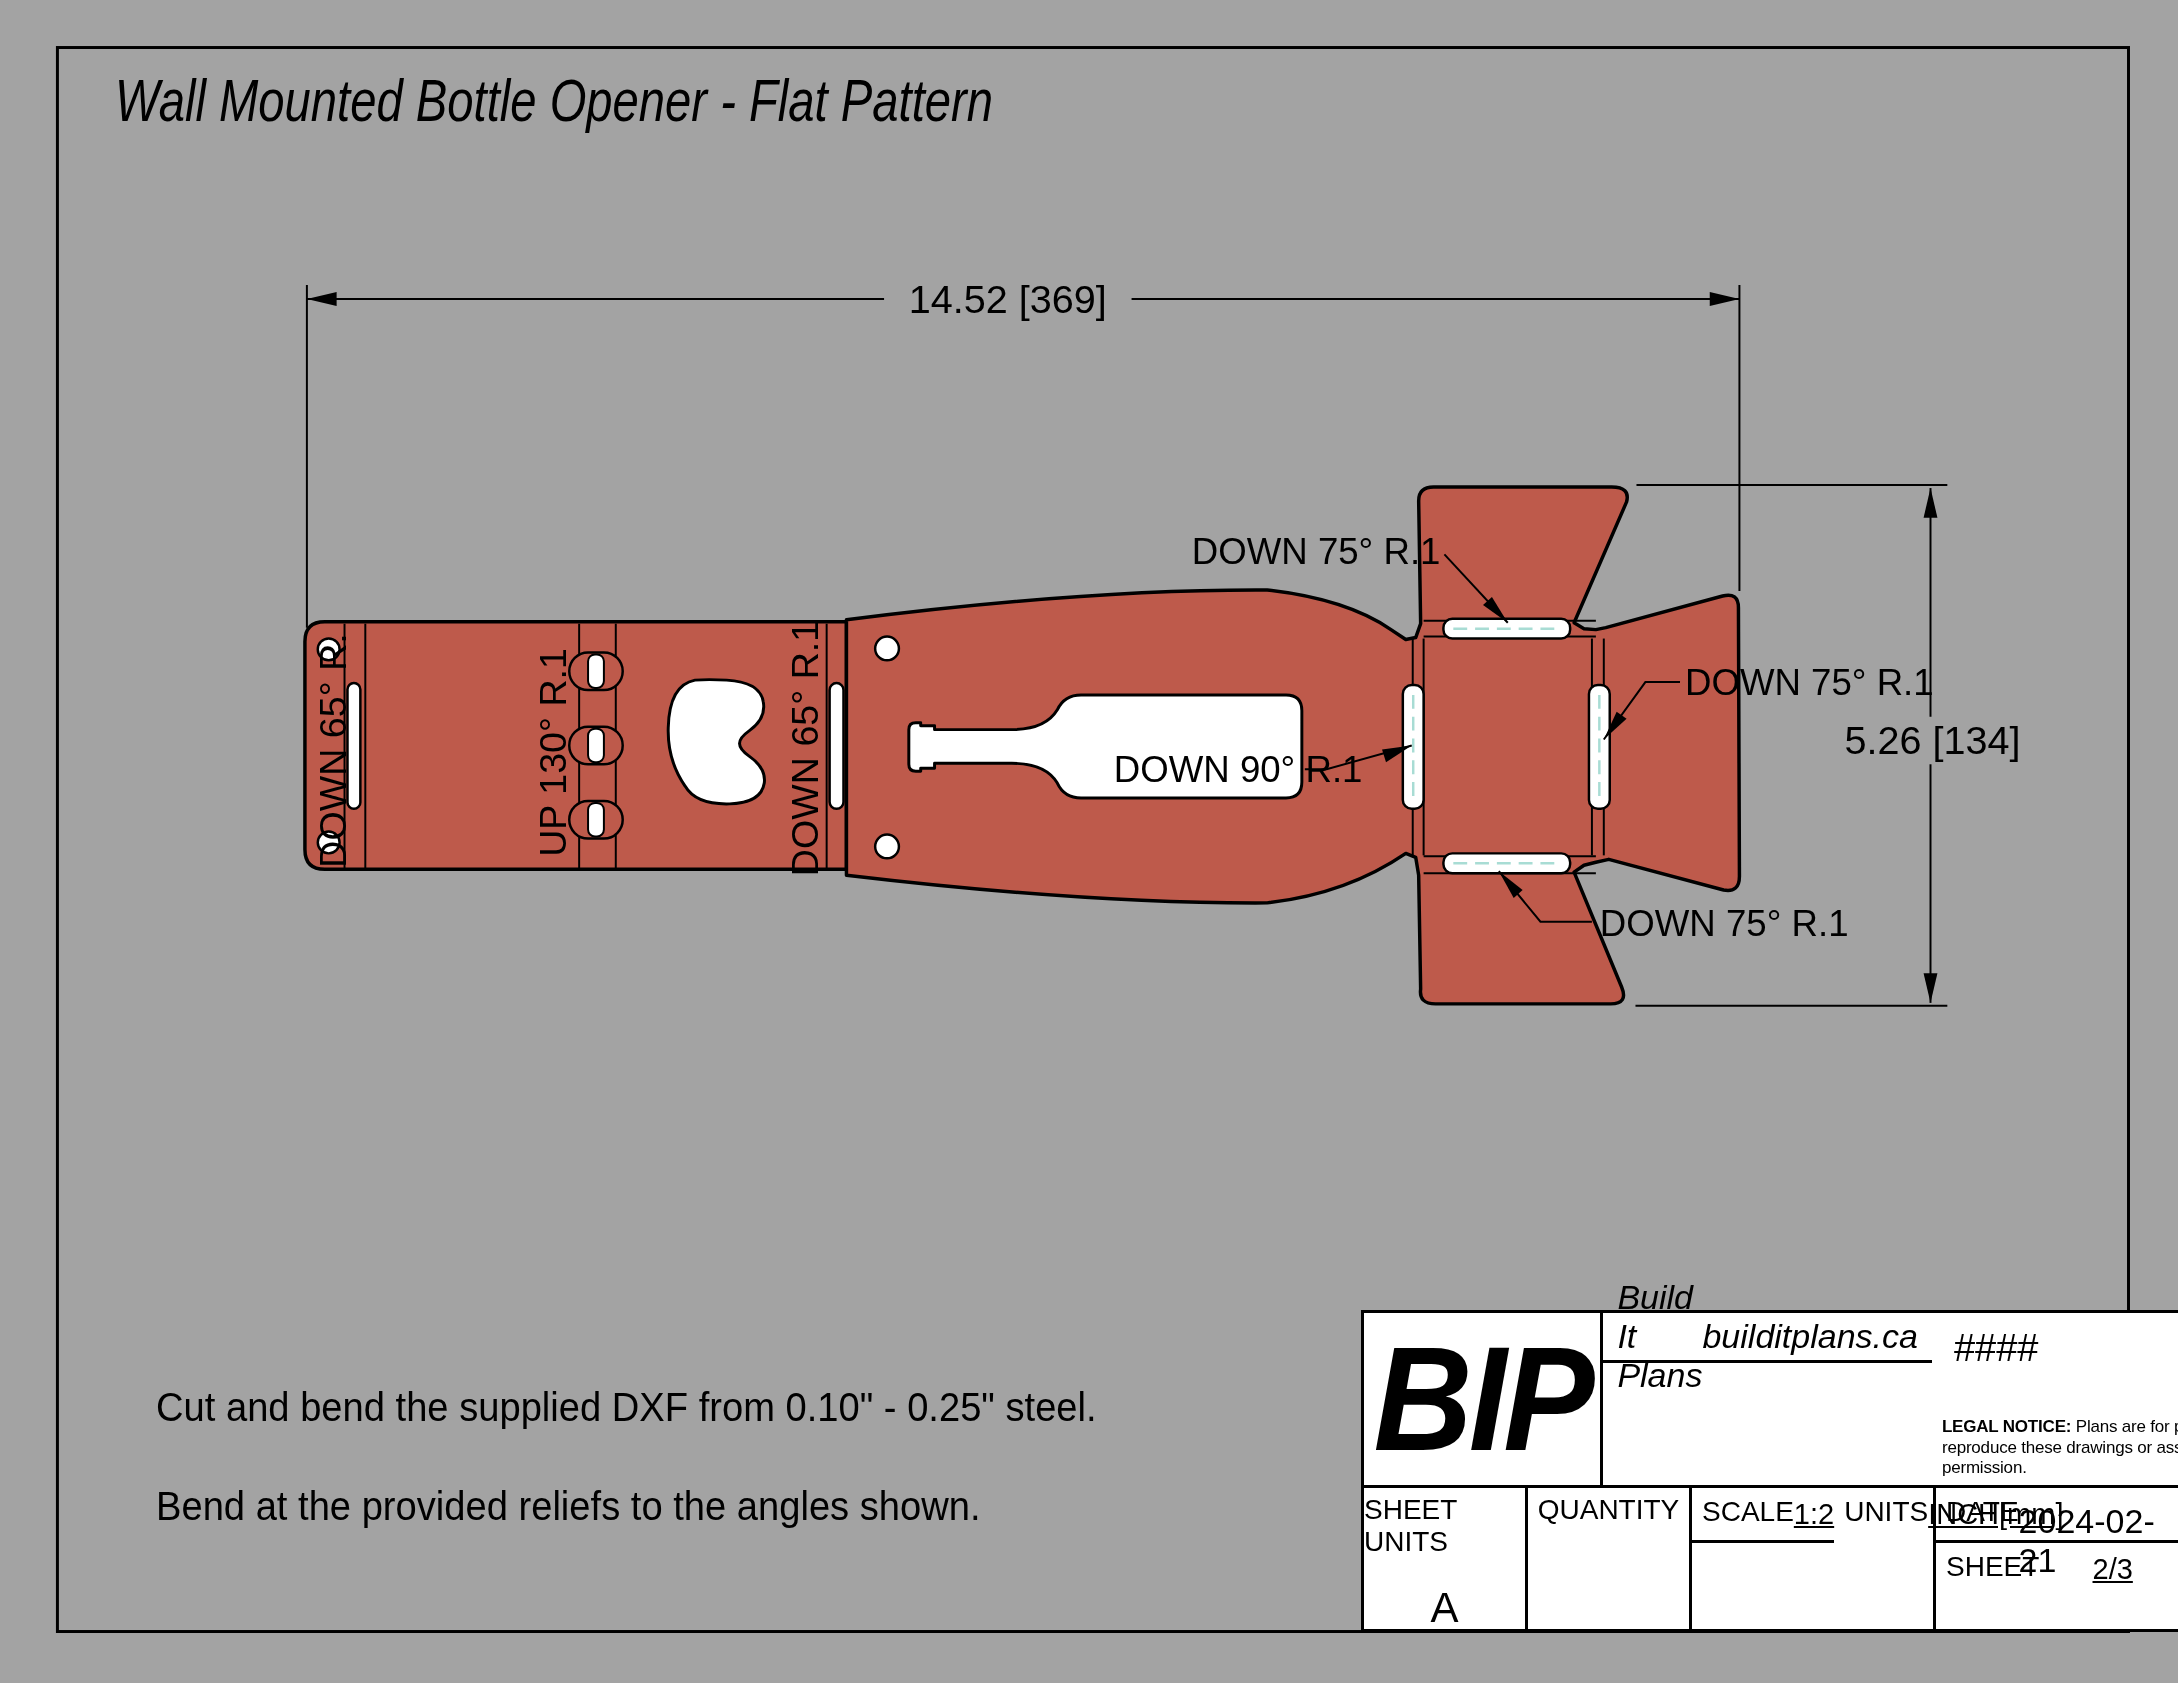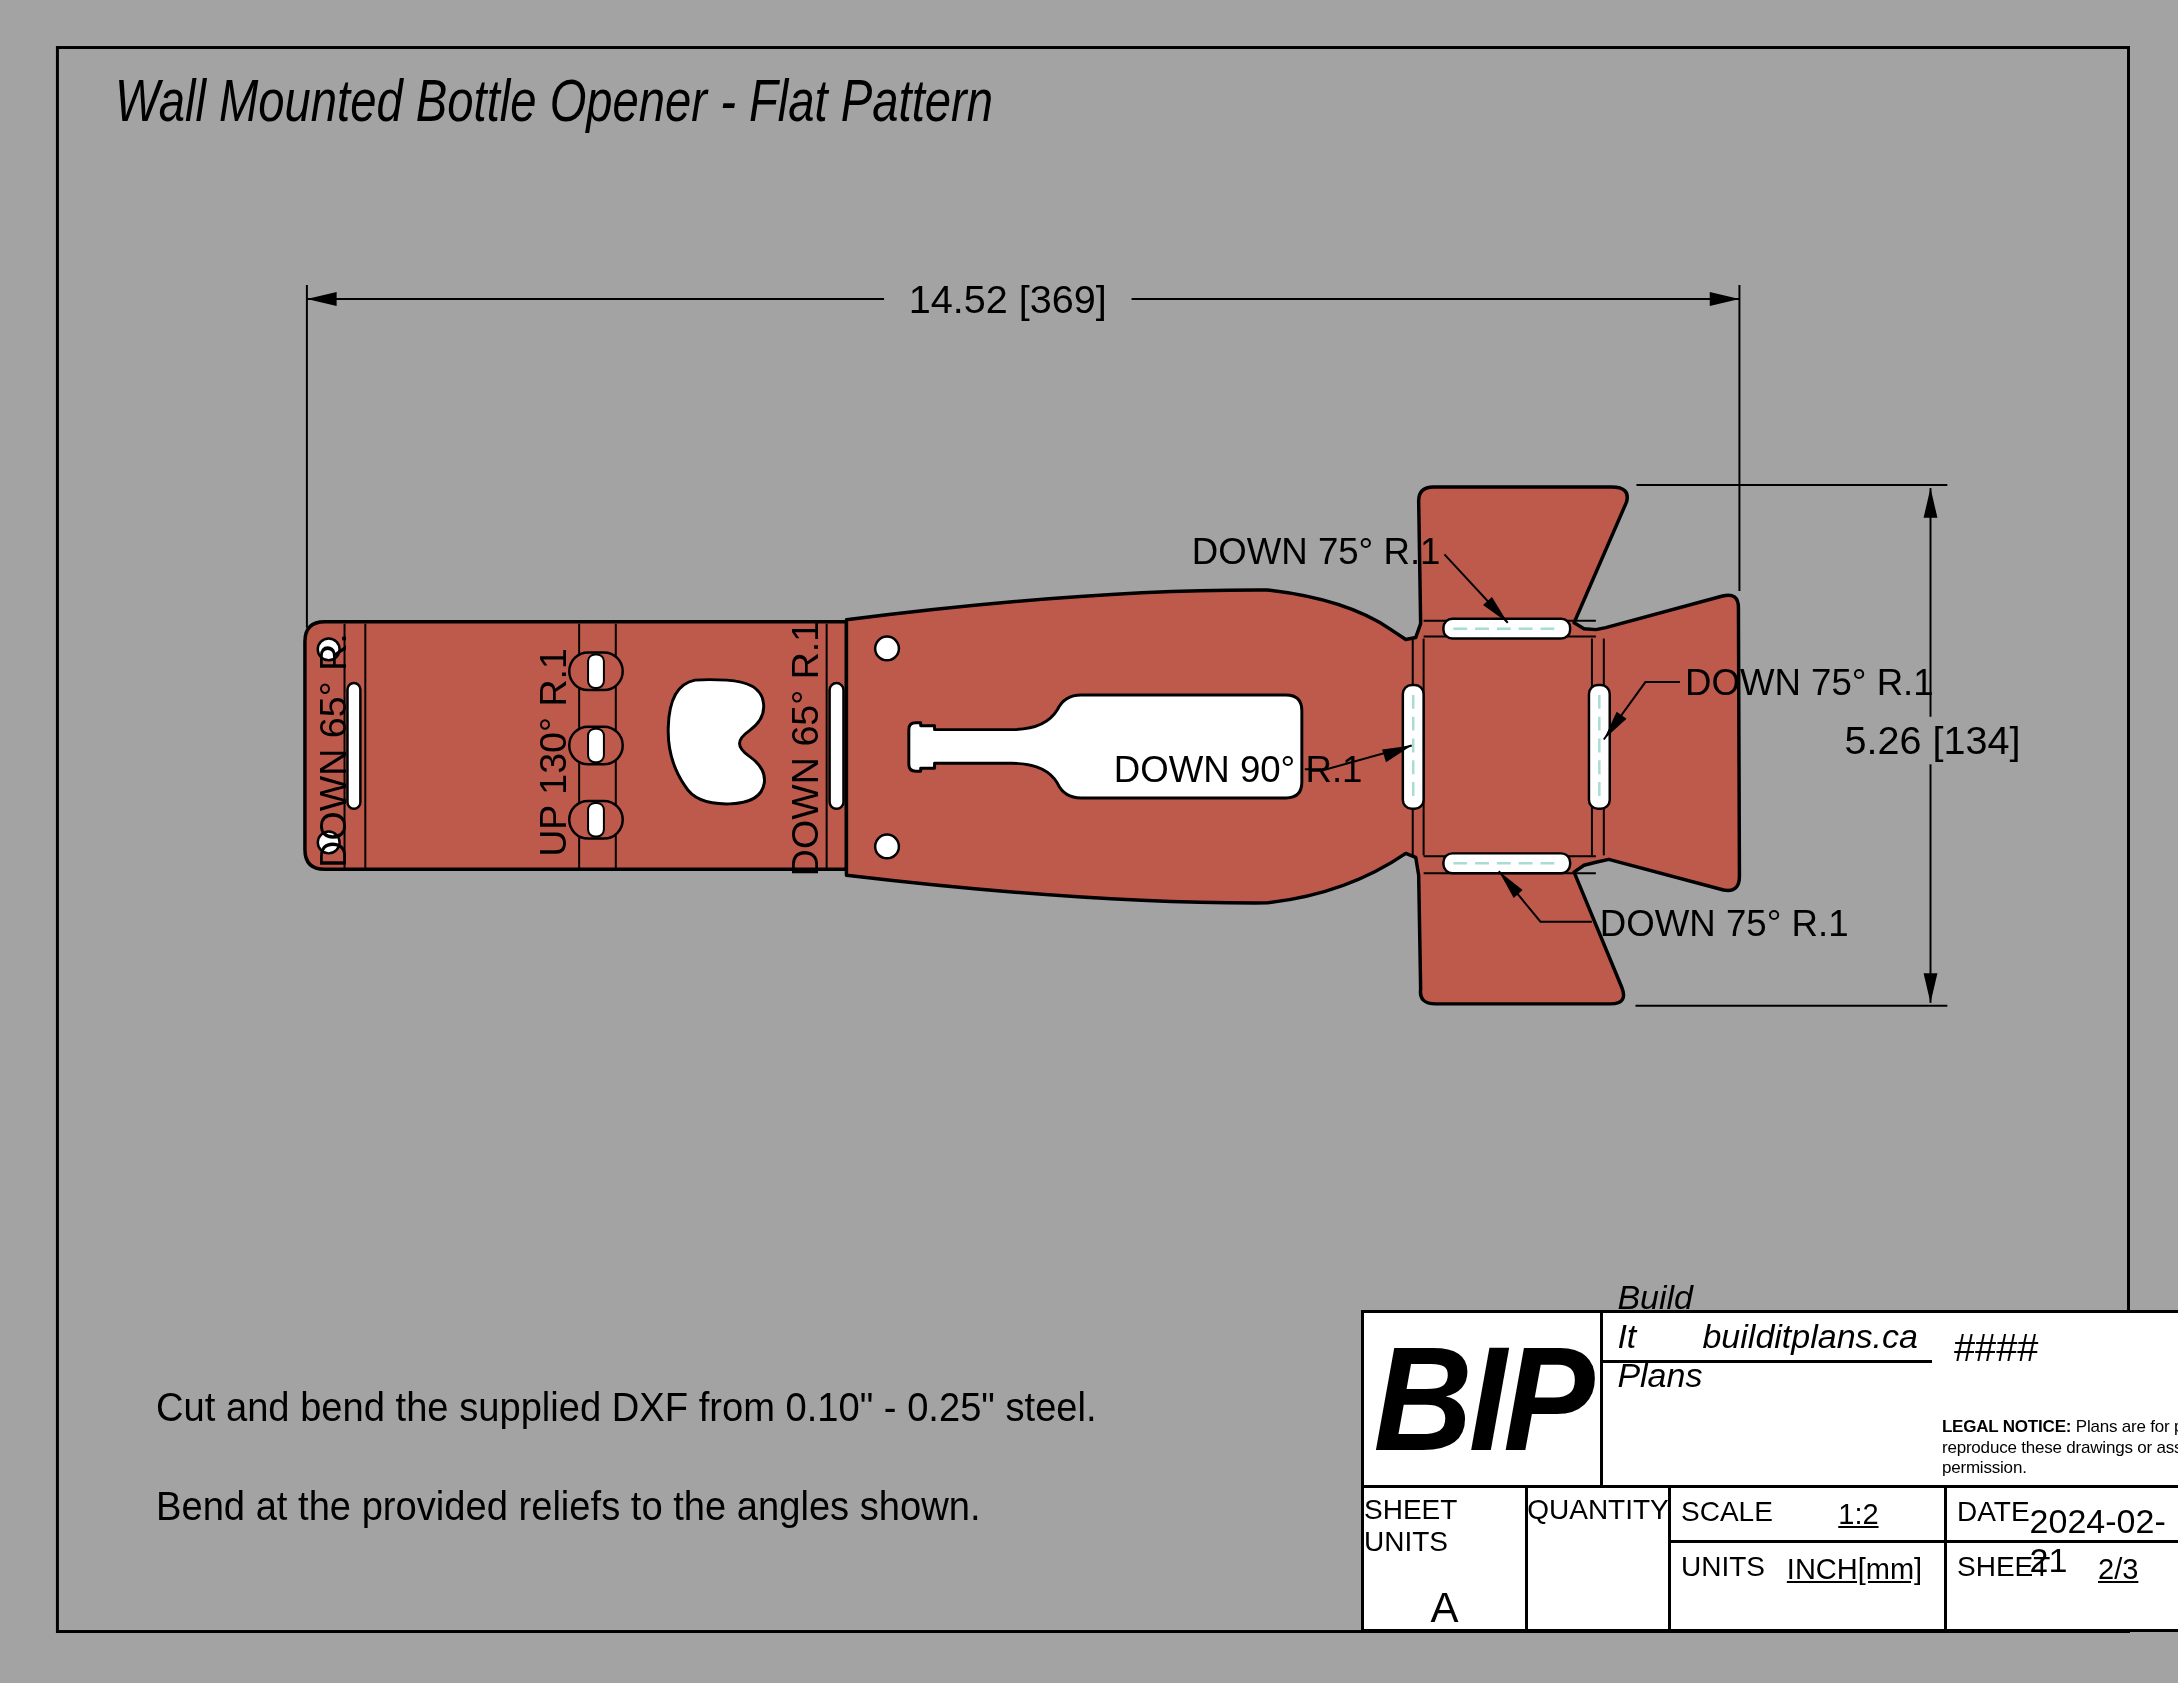--- a/index.html
+++ b/index.html
@@ -20,22 +20,22 @@
   #tb-logo{font-size:149px;font-weight:bold;font-style:italic;transform:scaleX(0.92);letter-spacing:-4px;}
   #tb-right{flex:1;display:flex;flex-direction:row;border-radius:21px;}
   #tb-company-row{height:47px;border-bottom:3px solid #000;display:flex;align-items:center;
                   justify-content:space-between;padding:0 14px;font-style:italic;font-size:34px;}
   #tb-mid{flex:1;display:flex;flex-direction:column;position:relative;}
   #tb-part-number{margin:14px 0 0 22px;font-size:38px;}
   #tb-legal{margin-top:auto;padding:0 8px 6px 10px;font-size:17px;letter-spacing:-0.2px;line-height:1.22;width:487px;}
   #tb-bottom{display:flex;flex:1;}
   .tb-col{box-sizing:border-box;}
   #tb-sheetsize{width:164px;border-right:3px solid #000;display:flex;flex-direction:column;align-items:center;}
-  #tb-quantity{width:143px;border-right:3px solid #000;display:flex;flex-direction:column;align-items:center;}
-  #tb-c3{width:276px;border-right:3px solid #000;display:flex;flex-direction:column;}
+  #tb-quantity{width:164px;border-right:3px solid #000;display:flex;flex-direction:column;align-items:center;}
+  #tb-c3{width:244px;border-right:3px solid #000;display:flex;flex-direction:row;}
   #tb-c4{flex:1;display:flex;flex-direction:column;}
   .tb-label{font-size:28px;margin-top:6px;}
   .tb-cell{display:flex;align-items:flex-start;padding:0 0 0 10px;box-sizing:border-box;}
   .tb-cell .tb-label{margin-top:8px;}
   .tb-r1{height:55px;border-bottom:3px solid #000;}
   .tb-r2{flex:1;}
   .tb-value-big{font-size:42px;margin-top:26px;}
   .tb-val{font-size:29px;margin:10px auto 8px auto;text-decoration:underline;}
   .tb-val-date{font-size:34px;margin:14px auto 0 auto;}
 </style>

